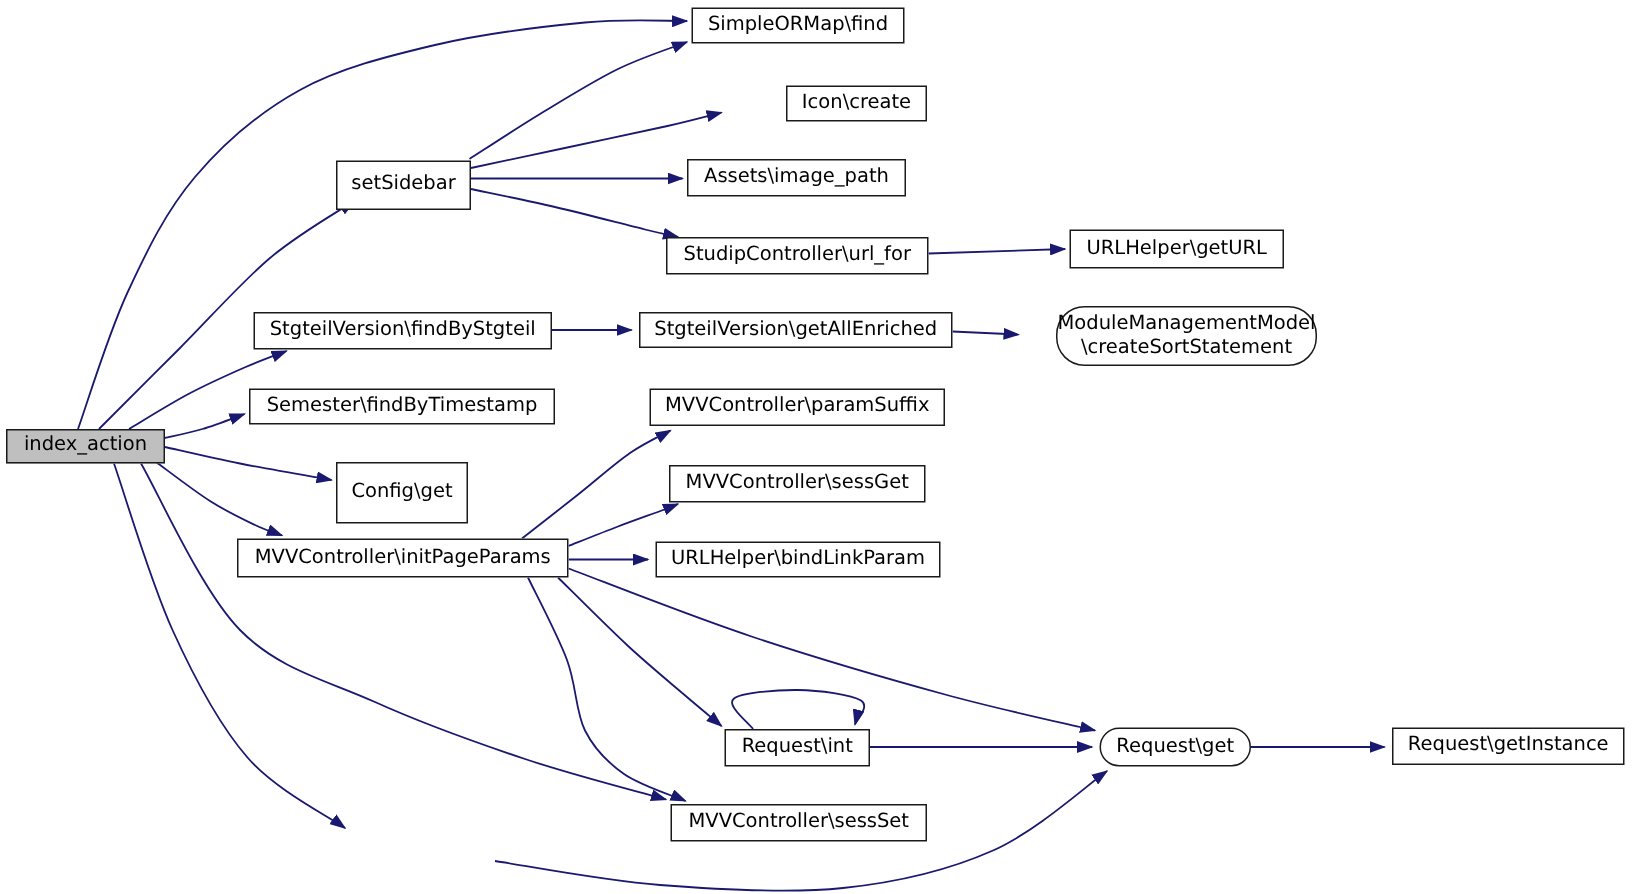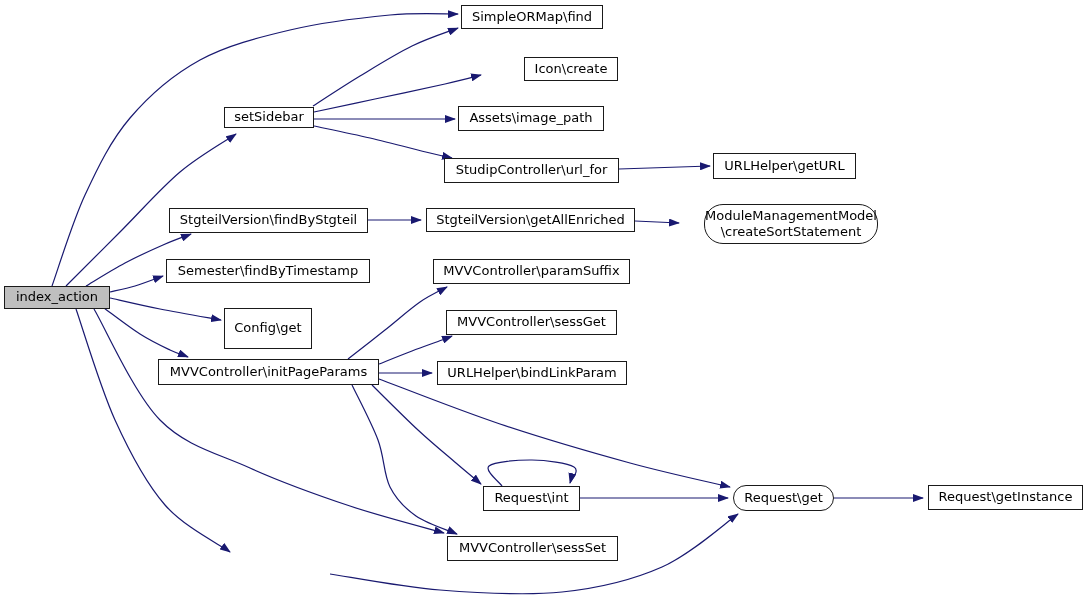--- a/index.html
+++ b/index.html
@@ -68,21 +68,21 @@
       <path class="edge" d="M 372,385 C 379.6666666666667,392.5 404,417 418,430 C 432,443 445.5,454 456,463 C 466.5,472 476.8333333333333,480.5 481,484" marker-end="url(#arrow)"></path>
       <path class="edge" d="M 352,385 C 356.3333333333333,394.1666666666667 371.6666666666667,423 378,440 C 384.3333333333333,457 383.6666666666667,474.3333333333333 390,487 C 396.3333333333333,499.6666666666667 404.8333333333333,508.1666666666667 416,516 C 427.1666666666667,523.8333333333334 450.1666666666667,531 457,534" marker-end="url(#arrow)"></path>
       <path class="edge" d="M 379,379 C 399.1666666666667,386.5 458.1666666666667,410 500,424 C 541.8333333333334,438 591.6666666666666,452.5 630,463 C 668.3333333333334,473.5 713.3333333333334,483 730,487" marker-end="url(#arrow)"></path>
       <path class="edge" d="M 502,486 C 499.8333333333333,482.6666666666667 484,470.3333333333333 489,466 C 494,461.6666666666667 517.8333333333334,459.8333333333333 532,460 C 546.1666666666666,460.1666666666667 567.6666666666666,463.1666666666667 574,467 C 580.3333333333334,470.8333333333333 570.6666666666666,480.3333333333333 570,483" marker-end="url(#arrow)"></path>
       <path class="edge" d="M 580,498 L 728,498" marker-end="url(#arrow)"></path>
       <path class="edge" d="M 330,574 C 348.3333333333333,576.6666666666666 401.3333333333333,587 440,590 C 478.6666666666667,593 525,595.8333333333334 562,592 C 599,588.1666666666666 632.6666666666666,580 662,567 C 691.3333333333334,554 725.3333333333334,522.8333333333334 738,514" marker-end="url(#arrow)"></path>
       <path class="edge" d="M 834,498 L 923,498" marker-end="url(#arrow)"></path>
     </svg>
 
   <div class="node highlight" style="left: 4px; top: 286px; width: 106px; height: 23px;">index_action</div>
-  <div class="node" style="left: 224px; top: 107px; width: 90px; height: 21px;">setSidebar</div>
+  <div class="node" style="left: 224px; top: 107px; width: 90px; height: 33px;">setSidebar</div>
   <div class="node" style="left: 461px; top: 5px; width: 142px; height: 24px;">SimpleORMap\find</div>
   <div class="node" style="left: 484px; top: 57px; width: 94px; height: 24px; margin-left: 40px;">Icon\create</div>
   <div class="node" style="left: 458px; top: 106px; width: 146px; height: 25px;">Assets\image_path</div>
   <div class="node" style="left: 444px; top: 158px; width: 175px; height: 25px;">StudipController\url_for</div>
   <div class="node" style="left: 713px; top: 153px; width: 143px; height: 26px;">URLHelper\getURL</div>
   <div class="node" style="left: 169px; top: 208px; width: 199px; height: 25px;">StgteilVersion\findByStgteil</div>
   <div class="node" style="left: 426px; top: 208px; width: 209px; height: 24px;">StgteilVersion\getAllEnriched</div>
   <div class="node" style="left: 704px; top: 204px; width: 174px; height: 40px; border-radius: 19px;">ModuleManagementModel
 \createSortStatement</div>
   <div class="node" style="left: 166px; top: 259px; width: 204px; height: 24px;">Semester\findByTimestamp</div>

